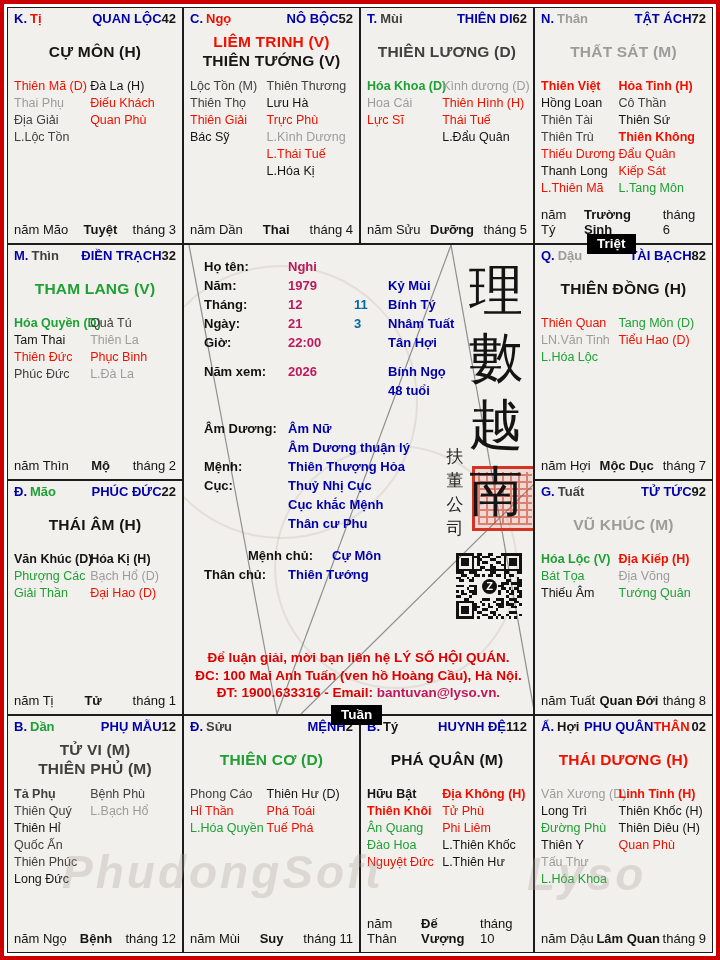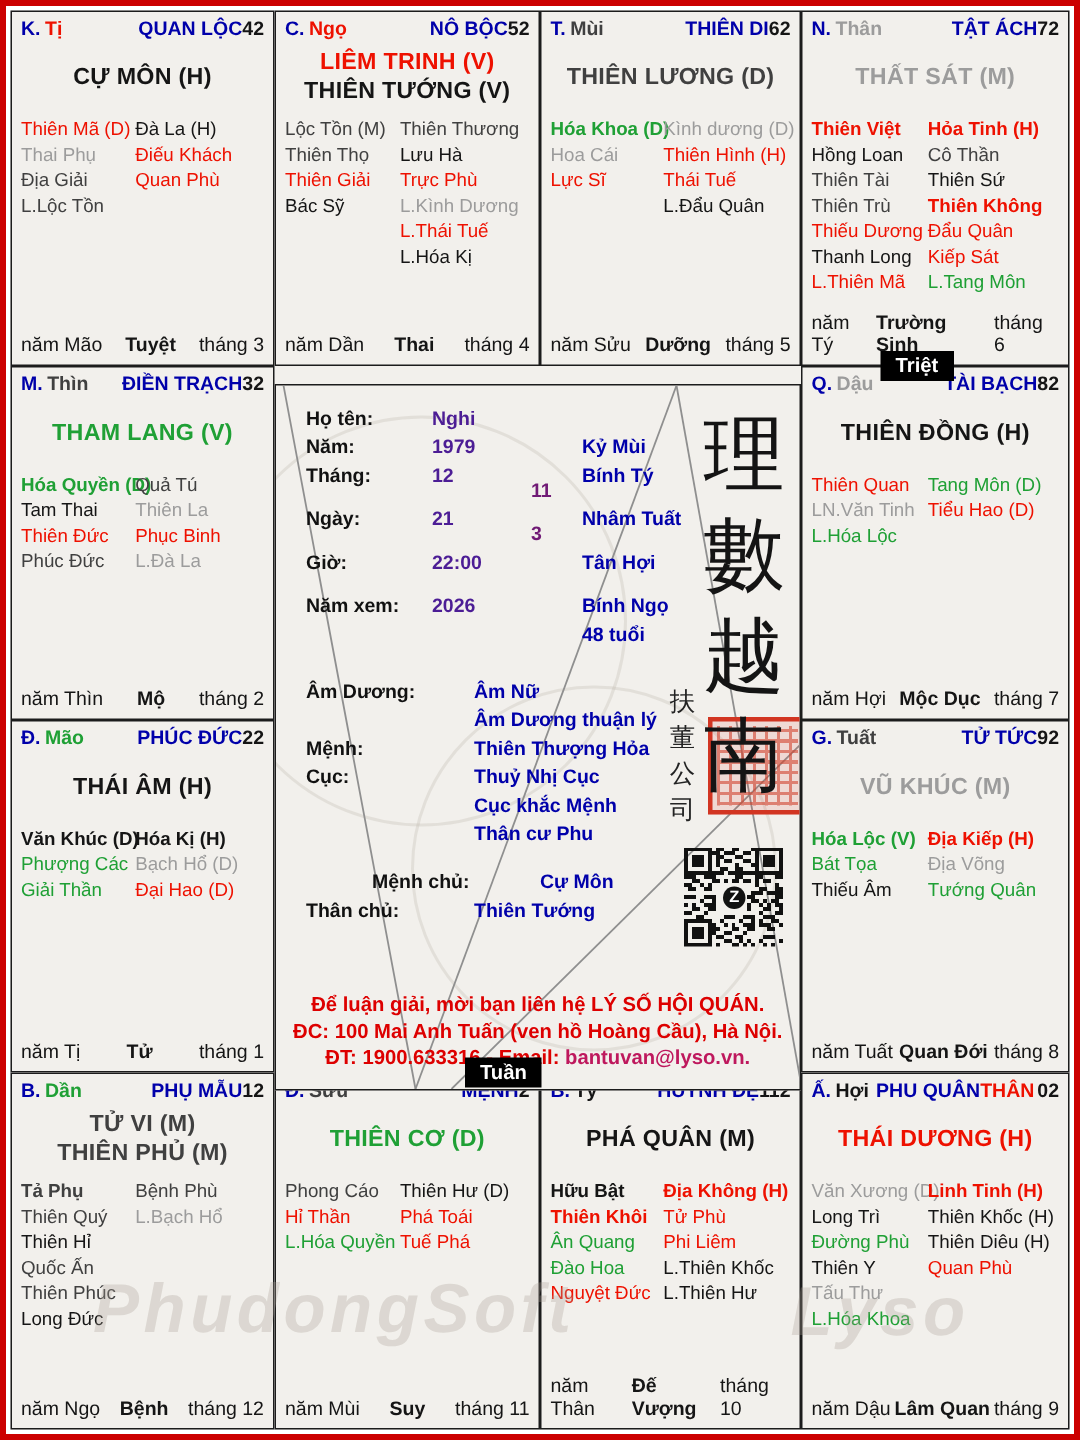--- a/index.html
+++ b/index.html
@@ -18,32 +18,32 @@
   .mains div{font-size:15.5px;font-weight:bold;line-height:19px;letter-spacing:.2px;}
   .cols{display:flex;margin-top:2px;}
   .col{width:47%;}
   .col:last-child{width:53%;}
   .col div{font-size:12.5px;line-height:17px;white-space:nowrap;}
   .cfoot{position:absolute;left:6px;right:6px;bottom:6px;display:flex;justify-content:space-between;font-size:13px;color:#151515;}
   .fc{font-weight:bold;}
   .c-red{color:#ee1100}.c-orange{color:#404040}.c-green{color:#1fa035}.c-gray{color:#9c9c9c}
   .c-black{color:#151515}
   .b{font-weight:bold;}
-  .center{position:absolute;left:176px;top:249px;width:351px;height:471px;box-sizing:border-box;border:1px solid #1c1c1c;background:#f2f0ec;overflow:hidden;}
+  .center{position:absolute;left:176px;top:237px;width:351px;height:471px;box-sizing:border-box;border:1px solid #1c1c1c;background:#f2f0ec;overflow:hidden;}
   .lines{position:absolute;left:0;top:0;z-index:1;}
   .wmc{position:absolute;border:2px solid rgba(185,178,168,.28);border-radius:50%;z-index:0;}
   .info{position:absolute;left:20px;top:12px;z-index:2;font-size:13px;font-weight:bold;}
   .irow{display:flex;line-height:19px;}
   .irow.g{margin-top:10px;}
   .ilabel{width:84px;color:#111;}
-  .iv1{width:66px;color:#4c1d95;}
-  .iv2{width:34px;color:#701a75;margin-top:10px;}
+  .iv1{width:66px;color:#be185d;}
+  .iv2{width:34px;color:#0369a1;}
   .ipillar{color:#0000aa;}
   .dblock{margin-top:19px;}
-  .drow{display:flex;line-height:19px;gap:28px;}
+  .drow{display:flex;line-height:19px;}
   .drow.g{margin-top:13px;padding-left:44px;}
   .dlabel{width:84px;color:#111;}
   .dvalue{color:#0000aa;}
   .calli{position:absolute;left:281px;top:12px;width:62px;text-align:center;z-index:3;}
   .calli div{font-size:54px;line-height:67px;color:#141414;font-family:"DejaVu Serif","Liberation Serif",serif;}
   .calli-side{position:absolute;left:260px;top:199px;width:22px;text-align:center;z-index:3;}
   .calli-side div{font-size:17px;line-height:24px;color:#232323;font-family:"DejaVu Serif","Liberation Serif",serif;}
   .seal{position:absolute;left:288px;top:221px;width:60px;height:59px;border:3px solid #d23522;background:rgba(225,60,40,.12);z-index:2;}
   .seal::before{content:"";position:absolute;inset:3px;opacity:.6;
     background:repeating-linear-gradient(0deg,#d24530 0 2px,transparent 2px 7px),
@@ -755,19 +755,19 @@
     </div>
 
     <div class="contact">
       <div>Để luận giải, mời bạn liên hệ LÝ SỐ HỘI QUÁN.</div>
       <div>ĐC: 100 Mai Anh Tuấn (ven hồ Hoàng Cầu), Hà Nội.</div>
       <div><span>ĐT: 1900.633316 - Email: </span><span class="email">bantuvan@lyso.vn.</span></div>
     </div>
   </div>
 
   <div class="badge" style="left:580px;top:227px">Triệt</div>
-  <div class="badge" style="left:303px;top:698px">Tuần</div>
+  <div class="badge" style="left:324px;top:698px">Tuần</div>
 
   <div class="wmtext" style="left:55px;top:838px">PhudongSoft</div>
   <div class="wmtext" style="left:520px;top:840px">Lyso</div>
 
 </div>
 </div>
 
 </body></html>

